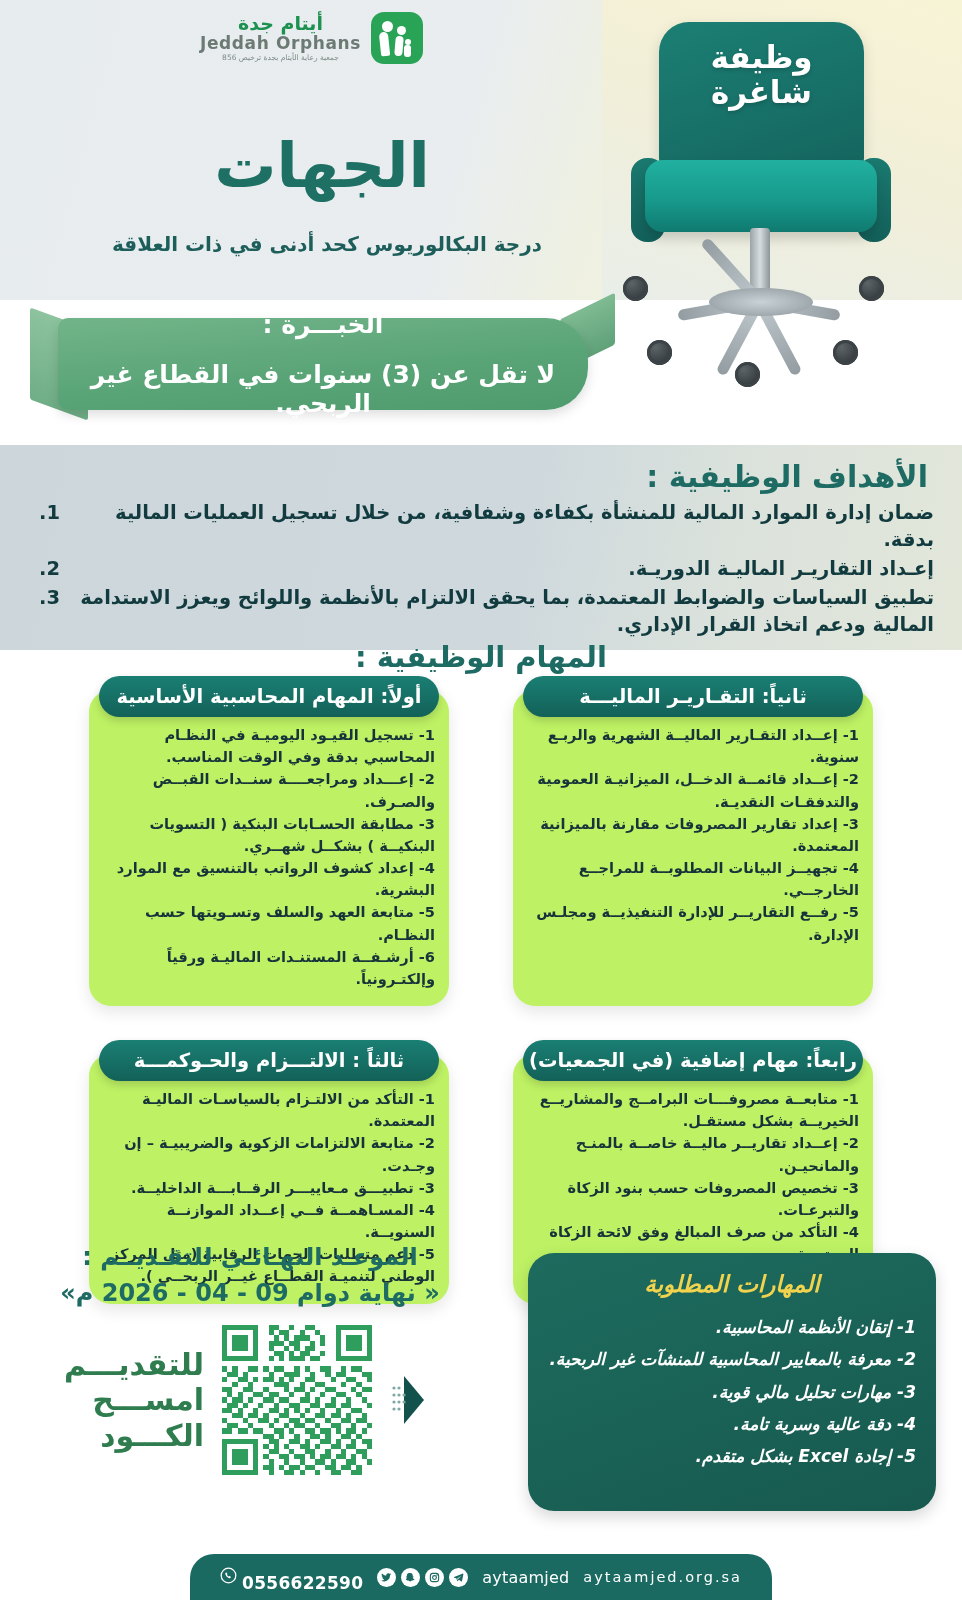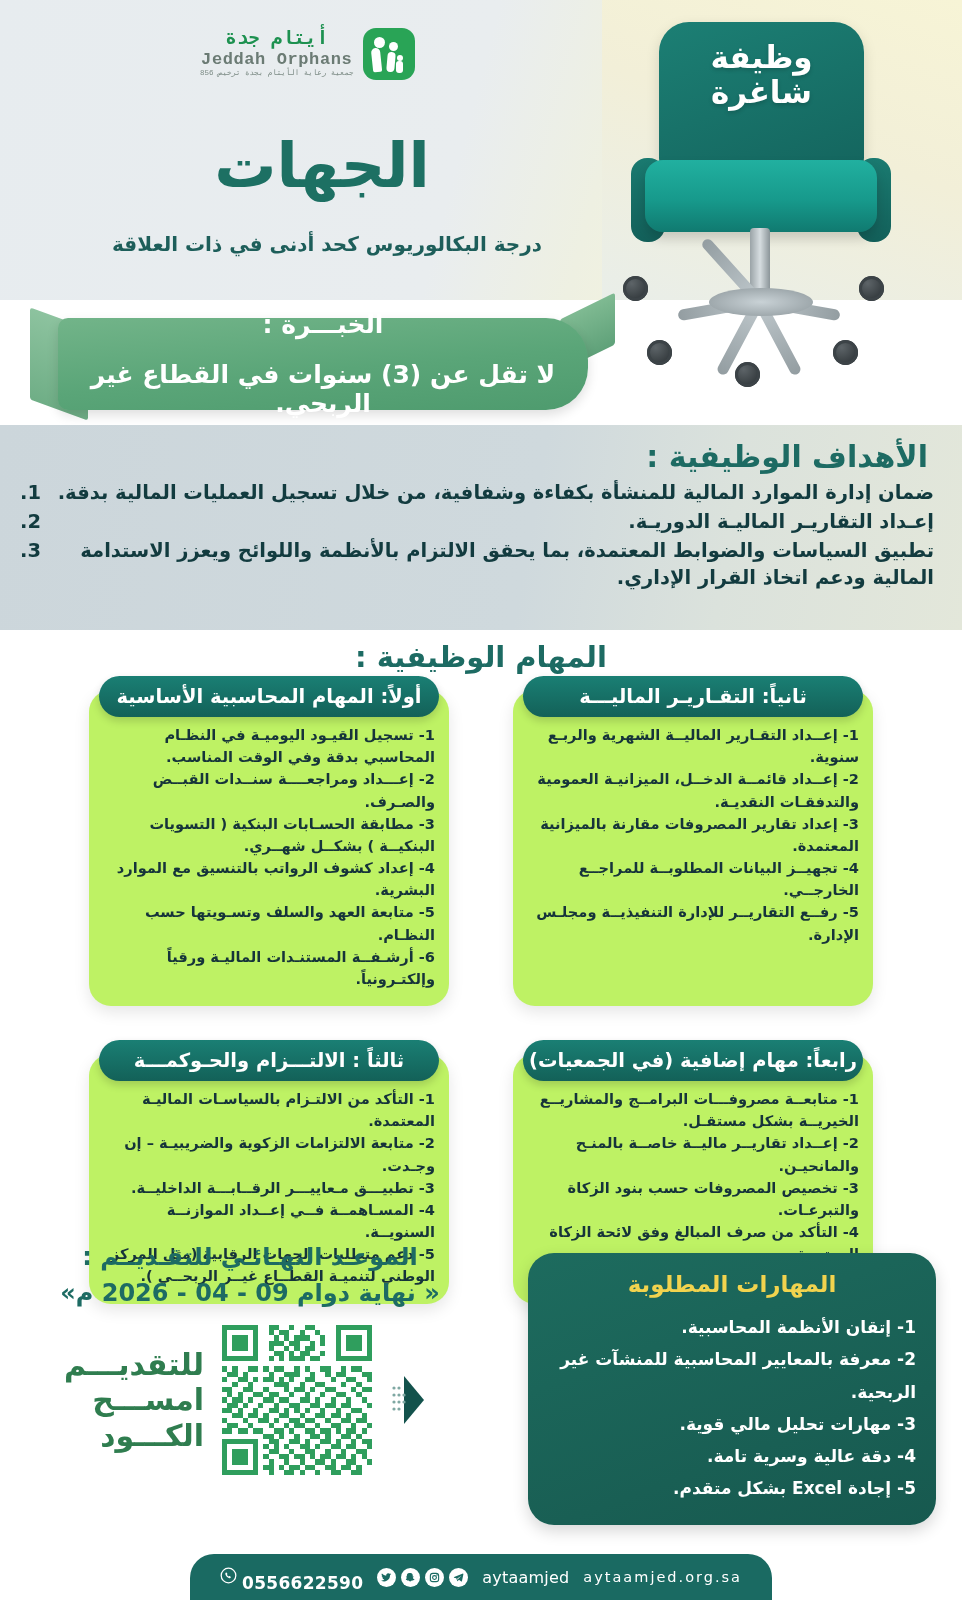--- a/index.html
+++ b/index.html
@@ -19,24 +19,23 @@
   
   .hero {
     position: absolute; top: 0; left: 0; width: 962px; height: 300px;
     background: linear-gradient(105deg, #e7ecef 0%, #e9edef 48%, #eef0e2 62%, #f6f4dd 78%, #f2f0df 100%);
   }
   .hero-tint {
     position: absolute; top: 0; right: 0; width: 360px; height: 300px;
     background: linear-gradient(200deg, #f7f4d6 0%, #f2efd8 45%, #e9eee9 100%);
   }
   .logo-wrap {
-    position: absolute; top: 28px; left: 200px;
+    position: absolute; top: 12px; left: 200px;
     display: flex; align-items: center; gap: 10px;
     direction: rtl;
-    font-family: Liberation Mono, monospace;
   }
   .logo-mark {
     width: 52px; height: 52px; border-radius: 13px;
     background: #29a456; position: relative; flex: 0 0 auto;
   }
   .logo-mark .fig-a {
     position: absolute; left: 11px; top: 9px; width: 11px; height: 11px;
     border-radius: 50%; background: #fff;
   }
   .logo-mark .fig-b {
@@ -142,23 +141,23 @@
     box-shadow: 0 5px 12px rgba(0,0,0,0.13);
     color: #fff; text-align: center;
     display: flex; flex-direction: column; justify-content: center; gap: 0;
     padding: 0 28px;
   }
   .ribbon-l1 { font-size: 25px; font-weight: 800; letter-spacing: 1px; }
   .ribbon-l2 { font-size: 25px; font-weight: 800; margin-top: 21px; }
 
   
   .obj-band {
-    position: absolute; top: 425px; left: 0; width: 962px; height: 205px;
+    position: absolute; top: 445px; left: 0; width: 962px; height: 205px;
     background: linear-gradient(100deg, #ccd6db 0%, #cfd9dd 55%, #dbe2dc 75%, #e3e7da 100%);
-    padding: 14px 28px 0 20px;
+    padding: 14px 28px 0 39px;
   }
   .obj-title {
     text-align: right; font-size: 30px; font-weight: 800; color: #1d6b63;
     padding-right: 6px; margin-bottom: 6px;
   }
   .obj-list { list-style: none; }
   .obj-list li {
     display: flex; flex-direction: row-reverse; align-items: flex-start;
     gap: 10px; font-size: 19.5px; font-weight: 600; color: #123b3f;
     line-height: 1.38; margin-bottom: 2px; text-align: right;
@@ -208,20 +207,21 @@
   .qr-words { text-align: right; line-height: 1.18; }
   .qr-words div { font-size: 30px; font-weight: 800; color: #2f7d4f; }
   .qr-box { width: 150px; height: 150px; background: #fff; }
   .chev { width: 46px; height: 60px; }
 
   .skills {
     position: absolute; top: 18px; left: 528px; width: 408px; min-height: 258px;
     background: linear-gradient(160deg, #1d6b5e 0%, #17594f 100%);
     border-radius: 26px; padding: 18px 20px 20px 20px;
     box-shadow: 0 6px 16px rgba(0,0,0,0.16);
+    font-style: italic;
   }
   .skills-title {
     text-align: center; font-size: 23px; font-weight: 800;
     color: #f2d34e; margin-bottom: 14px;
   }
   .skills ol { list-style: none; }
   .skills ol li {
     font-size: 17px; font-weight: 600; color: #ffffff;
     text-align: right; line-height: 1.9; direction: rtl;
   }

